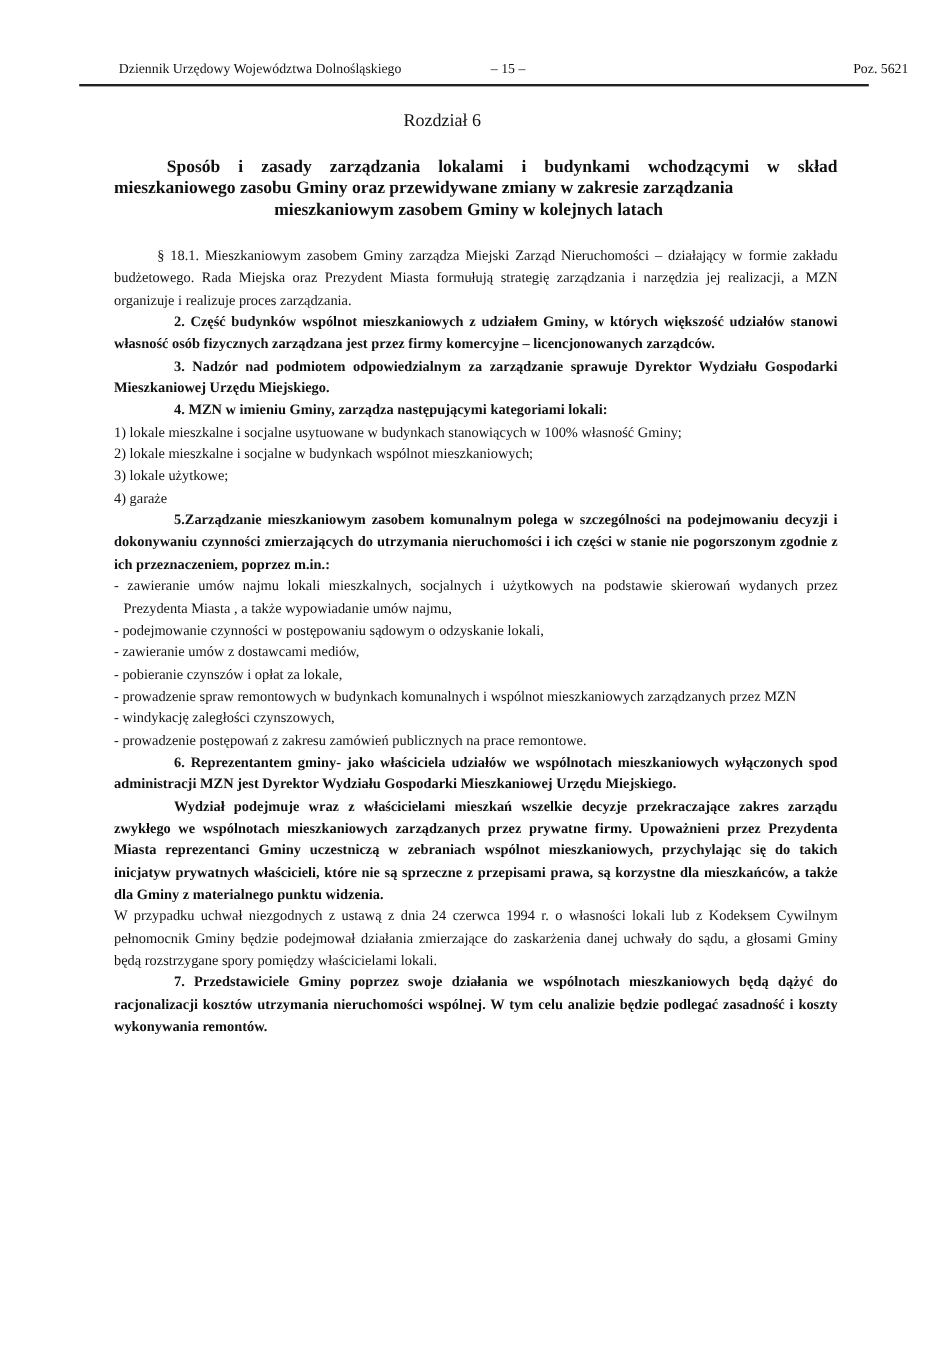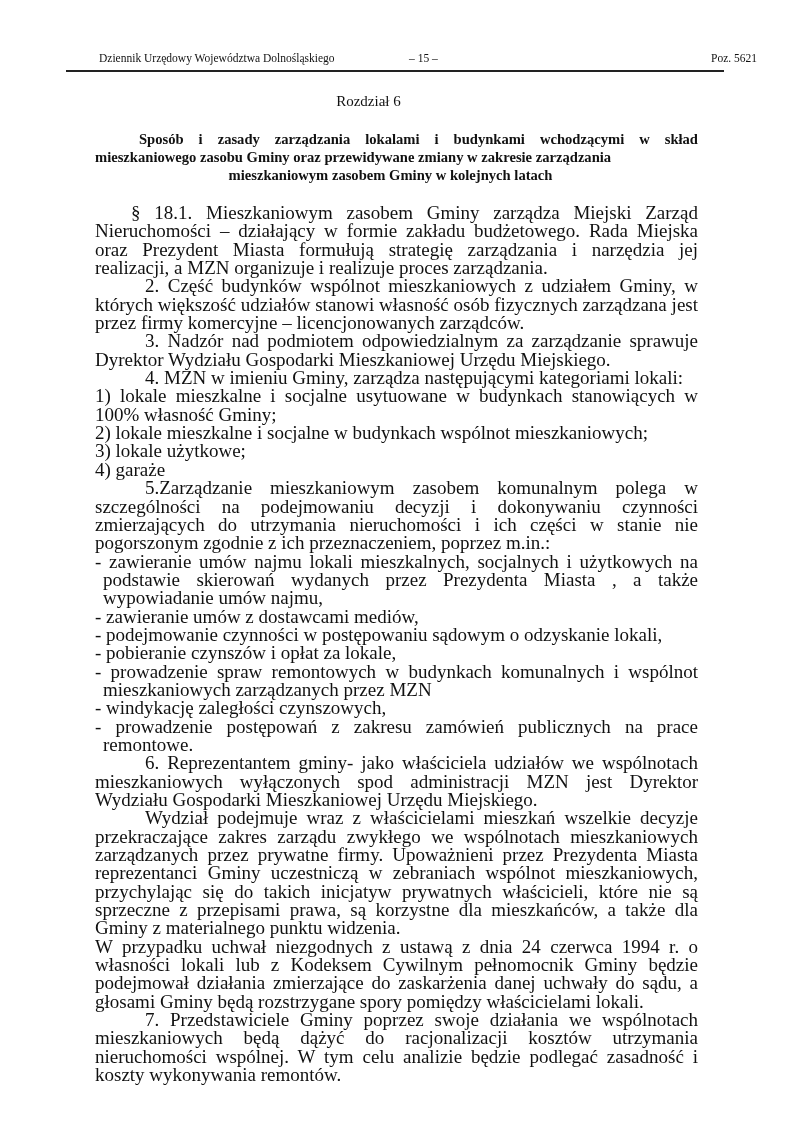--- a/index.html
+++ b/index.html
@@ -11,25 +11,25 @@
   .header .center { position:absolute; left:310px; top:0; }
   .header .right { position:absolute; right:0; top:0; }
   .rule { position:absolute; left:66px; top:70px; width:658px; height:2px; background:#222; }
   .chapter { position:absolute; left:0; width:793px; top:93px; text-align:center; font-size:15px; padding-left:8px; box-sizing:border-box;}
   .chapter span{ position:relative; left:-32px; }
   .title { position:absolute; left:95px; width:603px; top:130px; font-weight:bold;
            font-size:14.6px; line-height:18px; }
   .title .l1 { text-align:justify; text-align-last:justify;margin-left:44px; }
   .title .l2 { text-align:left; white-space:nowrap; }
   .title .l3 { text-align:center; padding-right:12px; }
-  .body { position:absolute; left:95px; width:603px; top:204px; font-size:19px;
+  .body { position:absolute; left:95px; width:603px; top:204px; font-size:12px;
           line-height:18.35px; }
   .p { text-align:justify; margin:0; }
   .ind { text-indent:36px; }
-  .ind2 { text-indent:50px; }
+  .ind2 { text-indent:50px;font-weight:bold; }
   .item { margin:0; }
   .dash { margin:0; padding-left:8px; text-indent:-8px; text-align:justify; }
 </style>
 </head>
 <body>
 
 <div class="header">
   <span class="left">Dziennik Urzędowy Województwa Dolnośląskiego</span>
   <span class="center">– 15 –</span>
   <span class="right">Poz. 5621</span>
@@ -48,22 +48,22 @@
   <p class="p ind">§ 18.1.   Mieszkaniowym zasobem Gminy zarządza  Miejski Zarząd Nieruchomości – działający w formie zakładu budżetowego. Rada Miejska oraz  Prezydent Miasta formułują strategię zarządzania i narzędzia jej realizacji, a MZN organizuje i realizuje proces zarządzania.</p>
   <p class="p ind2">2. Część budynków wspólnot mieszkaniowych z udziałem Gminy, w których większość udziałów stanowi własność osób fizycznych  zarządzana jest przez firmy komercyjne – licencjonowanych zarządców.</p>
   <p class="p ind2">3. Nadzór nad podmiotem odpowiedzialnym za zarządzanie sprawuje Dyrektor Wydziału Gospodarki Mieszkaniowej Urzędu Miejskiego.</p>
   <p class="p ind2">4. MZN w imieniu Gminy, zarządza następującymi kategoriami lokali:</p>
   <p class="p item">1) lokale mieszkalne i socjalne usytuowane w budynkach stanowiących w 100% własność Gminy;</p>
   <p class="item">2) lokale mieszkalne i socjalne w budynkach wspólnot mieszkaniowych;</p>
   <p class="item">3) lokale użytkowe;</p>
   <p class="item">4) garaże</p>
   <p class="p ind2">5.Zarządzanie mieszkaniowym zasobem komunalnym polega w szczególności na podejmowaniu decyzji i dokonywaniu czynności zmierzających do utrzymania nieruchomości i ich części w stanie nie pogorszonym zgodnie z ich przeznaczeniem, poprzez m.in.:</p>
   <p class="dash">- zawieranie umów najmu lokali  mieszkalnych, socjalnych i użytkowych na podstawie skierowań wydanych przez Prezydenta Miasta , a także wypowiadanie umów najmu,</p>
+  <p class="dash">- podejmowanie czynności w postępowaniu sądowym o odzyskanie lokali,</p>
   <p class="dash">- zawieranie umów z dostawcami mediów,</p>
-  <p class="dash">- podejmowanie czynności w postępowaniu sądowym o odzyskanie lokali,</p>
   <p class="dash">- pobieranie czynszów i opłat za lokale,</p>
   <p class="dash">- prowadzenie  spraw  remontowych w budynkach komunalnych i wspólnot  mieszkaniowych zarządzanych przez MZN</p>
   <p class="dash">- windykację zaległości czynszowych,</p>
   <p class="dash">- prowadzenie postępowań z zakresu zamówień publicznych na prace remontowe.</p>
   <p class="p ind2">6. Reprezentantem gminy- jako właściciela udziałów  we wspólnotach mieszkaniowych wyłączonych spod administracji MZN jest Dyrektor Wydziału Gospodarki Mieszkaniowej Urzędu Miejskiego.</p>
   <p class="p ind2">Wydział podejmuje wraz z właścicielami mieszkań wszelkie decyzje przekraczające zakres zarządu zwykłego we wspólnotach mieszkaniowych zarządzanych przez prywatne firmy. Upoważnieni przez Prezydenta Miasta reprezentanci Gminy uczestniczą w zebraniach wspólnot mieszkaniowych, przychylając się do takich inicjatyw prywatnych właścicieli, które nie są sprzeczne z przepisami prawa, są korzystne dla mieszkańców, a także dla Gminy z materialnego punktu widzenia.</p>
   <p class="p">W przypadku uchwał niezgodnych z ustawą z dnia 24 czerwca 1994 r. o własności lokali lub z Kodeksem Cywilnym pełnomocnik Gminy będzie podejmował działania zmierzające do zaskarżenia danej uchwały do sądu, a głosami Gminy będą rozstrzygane spory pomiędzy właścicielami lokali.</p>
   <p class="p ind2">7. Przedstawiciele Gminy poprzez swoje działania we wspólnotach mieszkaniowych będą dążyć do racjonalizacji kosztów utrzymania nieruchomości wspólnej. W tym celu analizie będzie podlegać zasadność i koszty wykonywania remontów.</p>
 </div>
 

